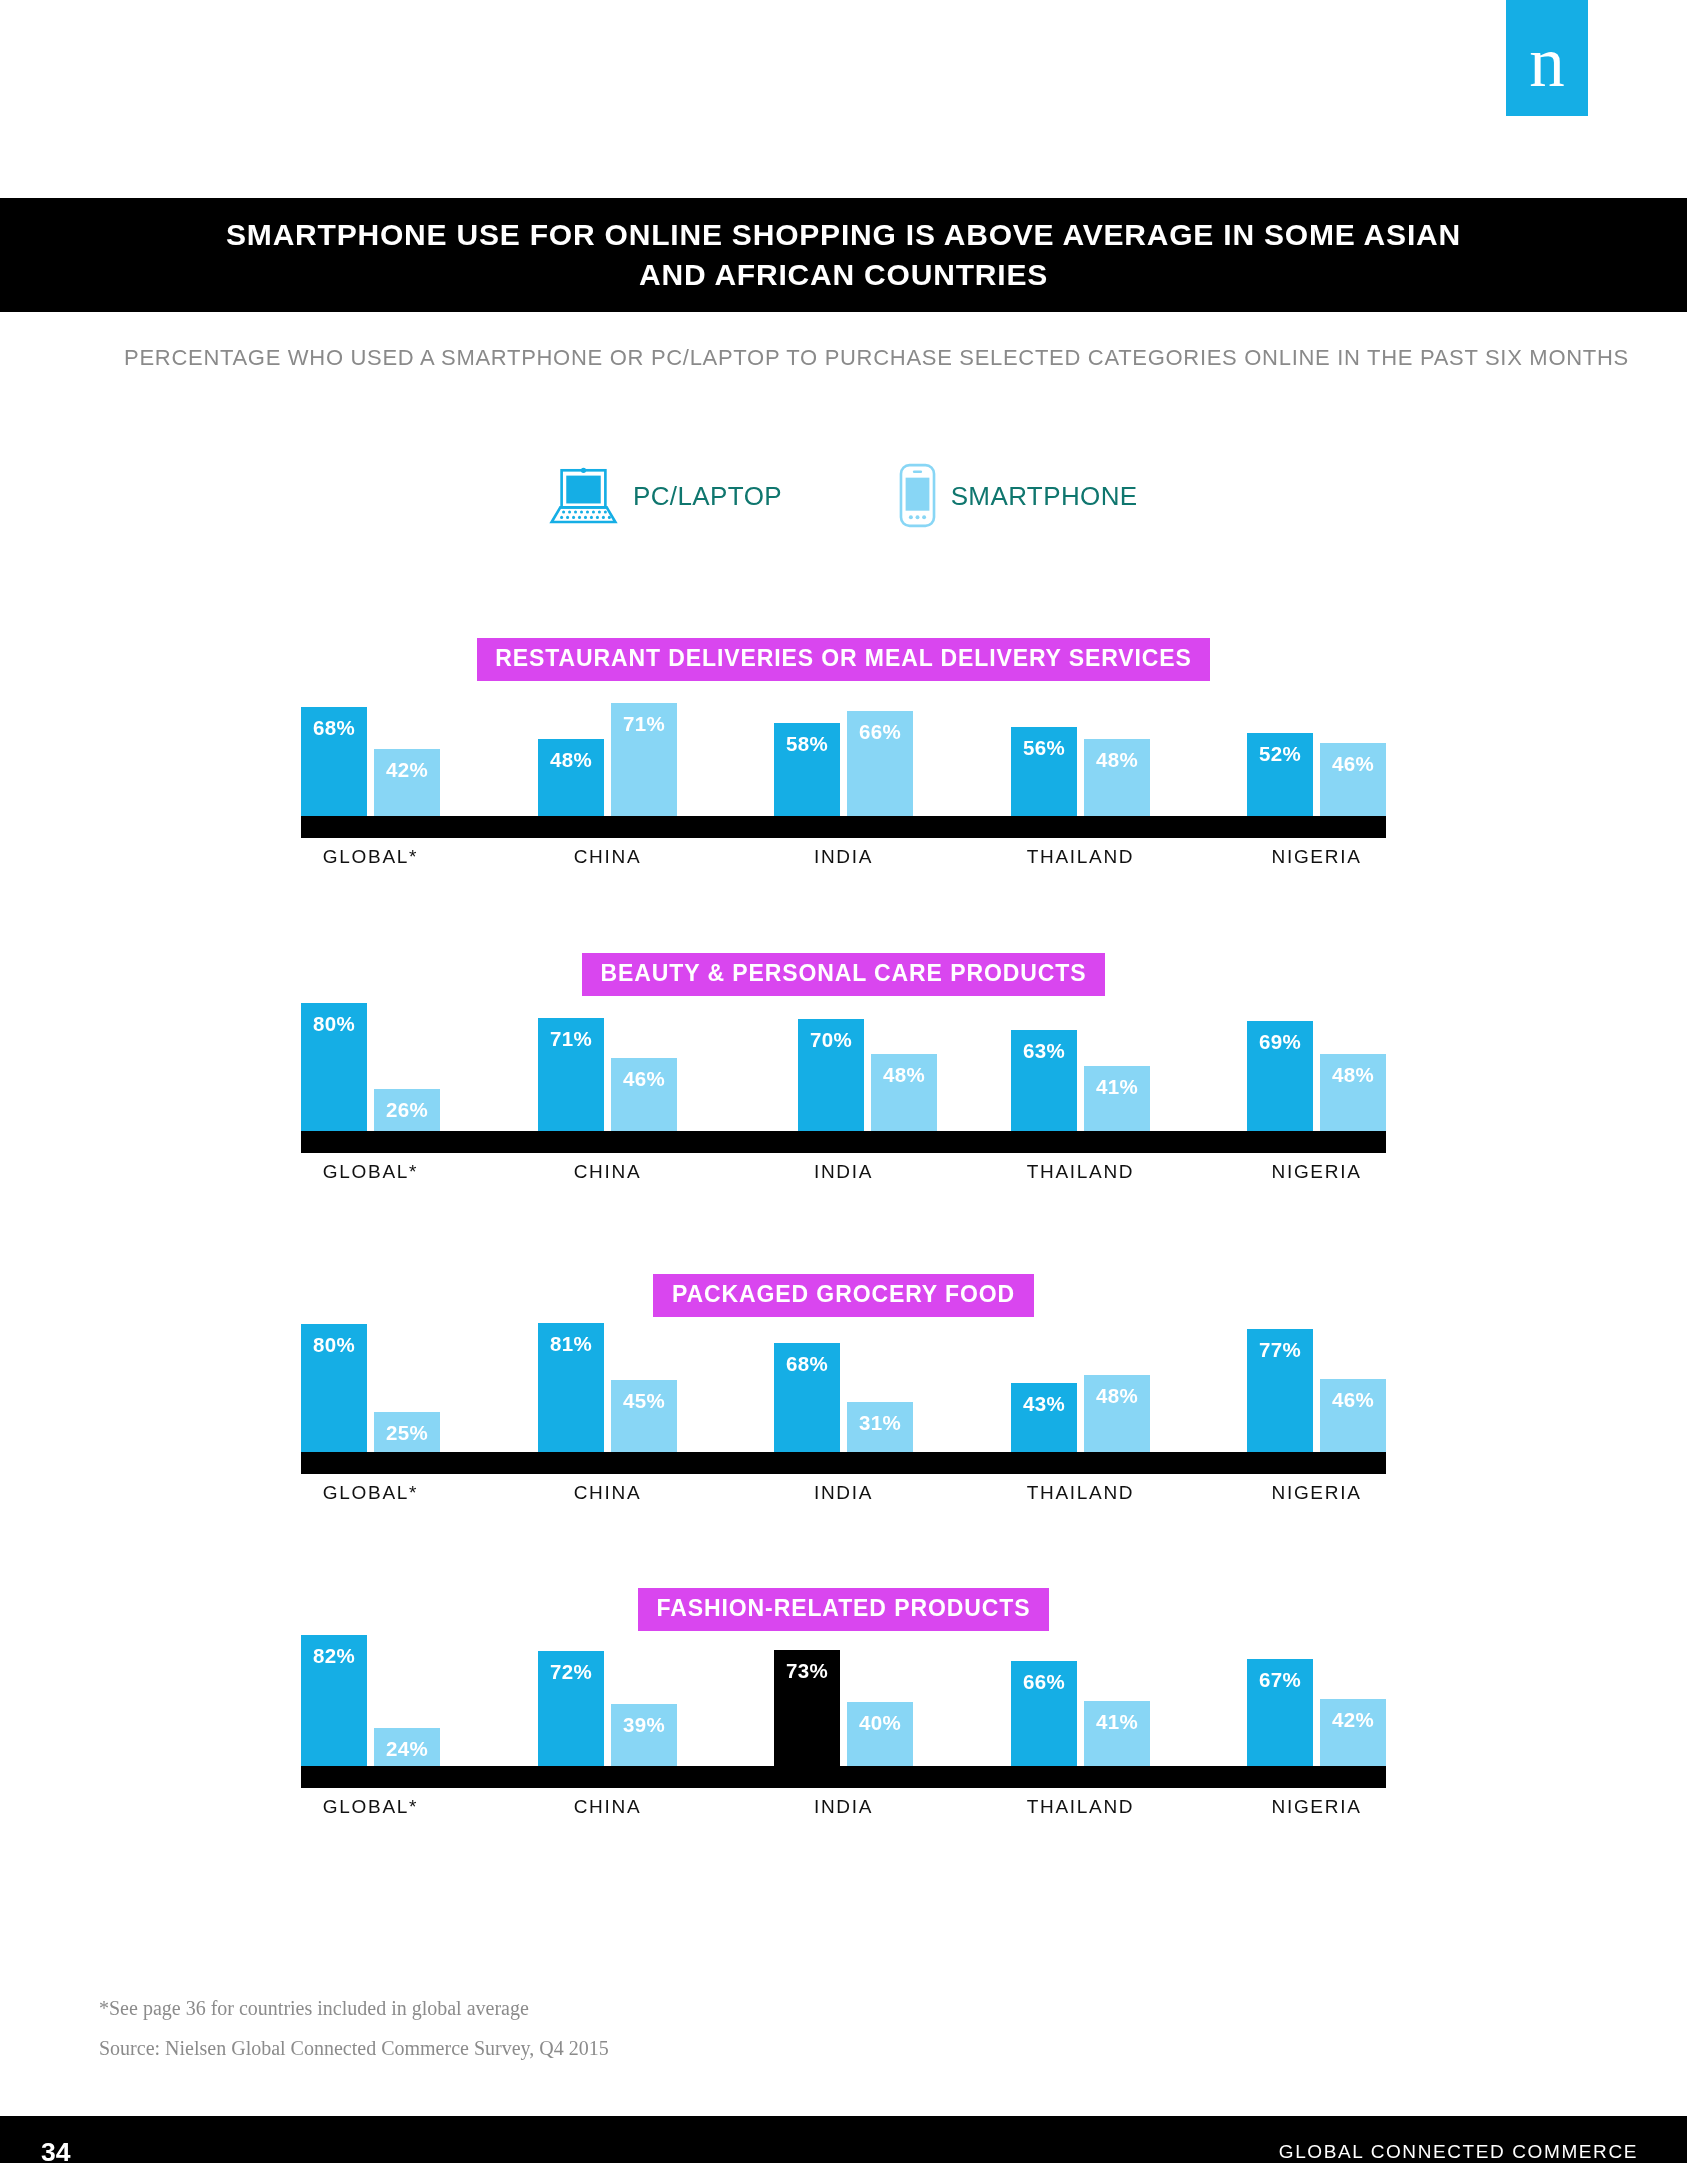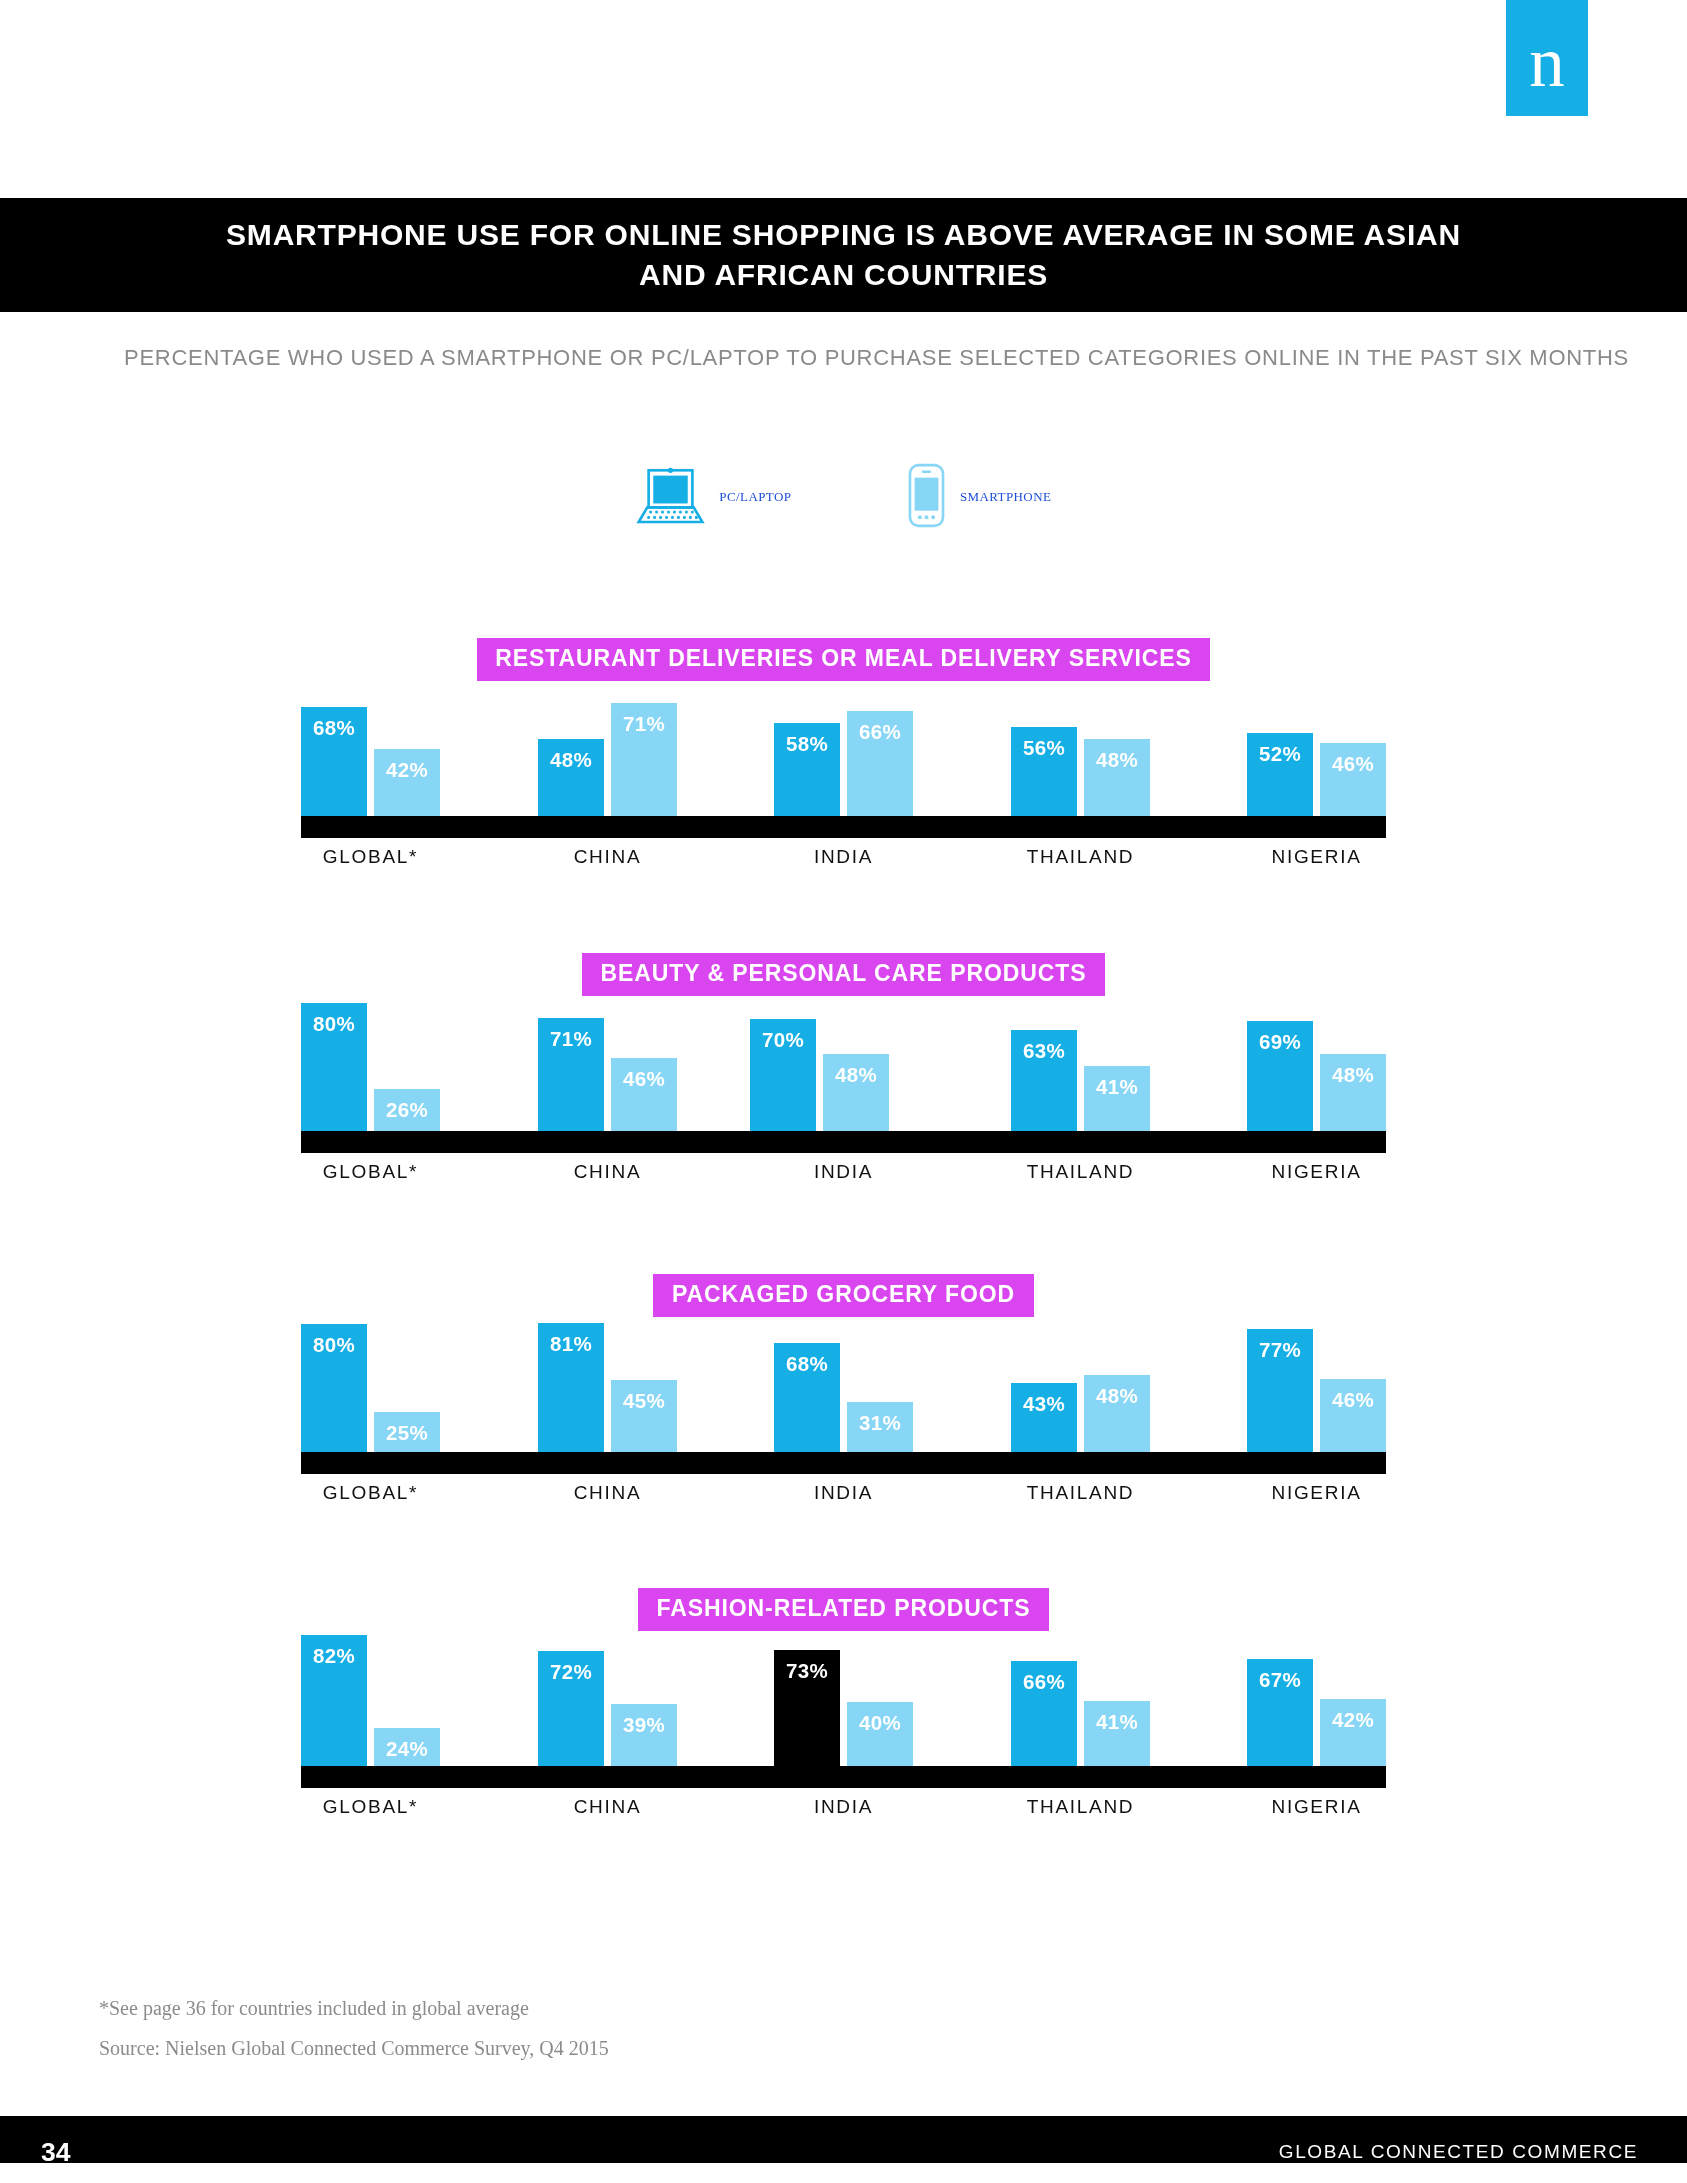--- a/index.html
+++ b/index.html
@@ -83,24 +83,23 @@
     justify-content: center;
     align-items: center;
     gap: 38px;
   }
   .legend-item {
     display: flex;
     align-items: center;
     gap: 14.6px;
   }
   .legend-label {
-    font-size: 13px;
-    color: #1d4ed8;
+    font-size: 26px;
+    color: #0f766e;
     letter-spacing: 0.4px;
-    font-family: Liberation Serif, serif;
   }
   .legend-gap { width: 41px; }
 
   
   .section {
     position: absolute;
     left: 0;
     width: 1687px;
   }
   .section-header {
@@ -343,21 +342,21 @@
           </div>
         </div>
         <div class="group" style="left: 237px; width: 139px;">
           <div class="bar pc" style="height: 113px; background: rgb(21, 174, 229);">
             <div class="bar-value">71%</div>
           </div>
           <div class="bar phone" style="height: 73px; background: rgb(136, 214, 245);">
             <div class="bar-value">46%</div>
           </div>
         </div>
-        <div class="group" style="left: 449px; width: 139px;">
+        <div class="group" style="left: 497px; width: 139px;">
           <div class="bar pc" style="height: 112px; background: rgb(21, 174, 229);">
             <div class="bar-value">70%</div>
           </div>
           <div class="bar phone" style="height: 77px; background: rgb(136, 214, 245);">
             <div class="bar-value">48%</div>
           </div>
         </div>
         <div class="group" style="left: 710px; width: 139px;">
           <div class="bar pc" style="height: 101px; background: rgb(21, 174, 229);">
             <div class="bar-value">63%</div>

